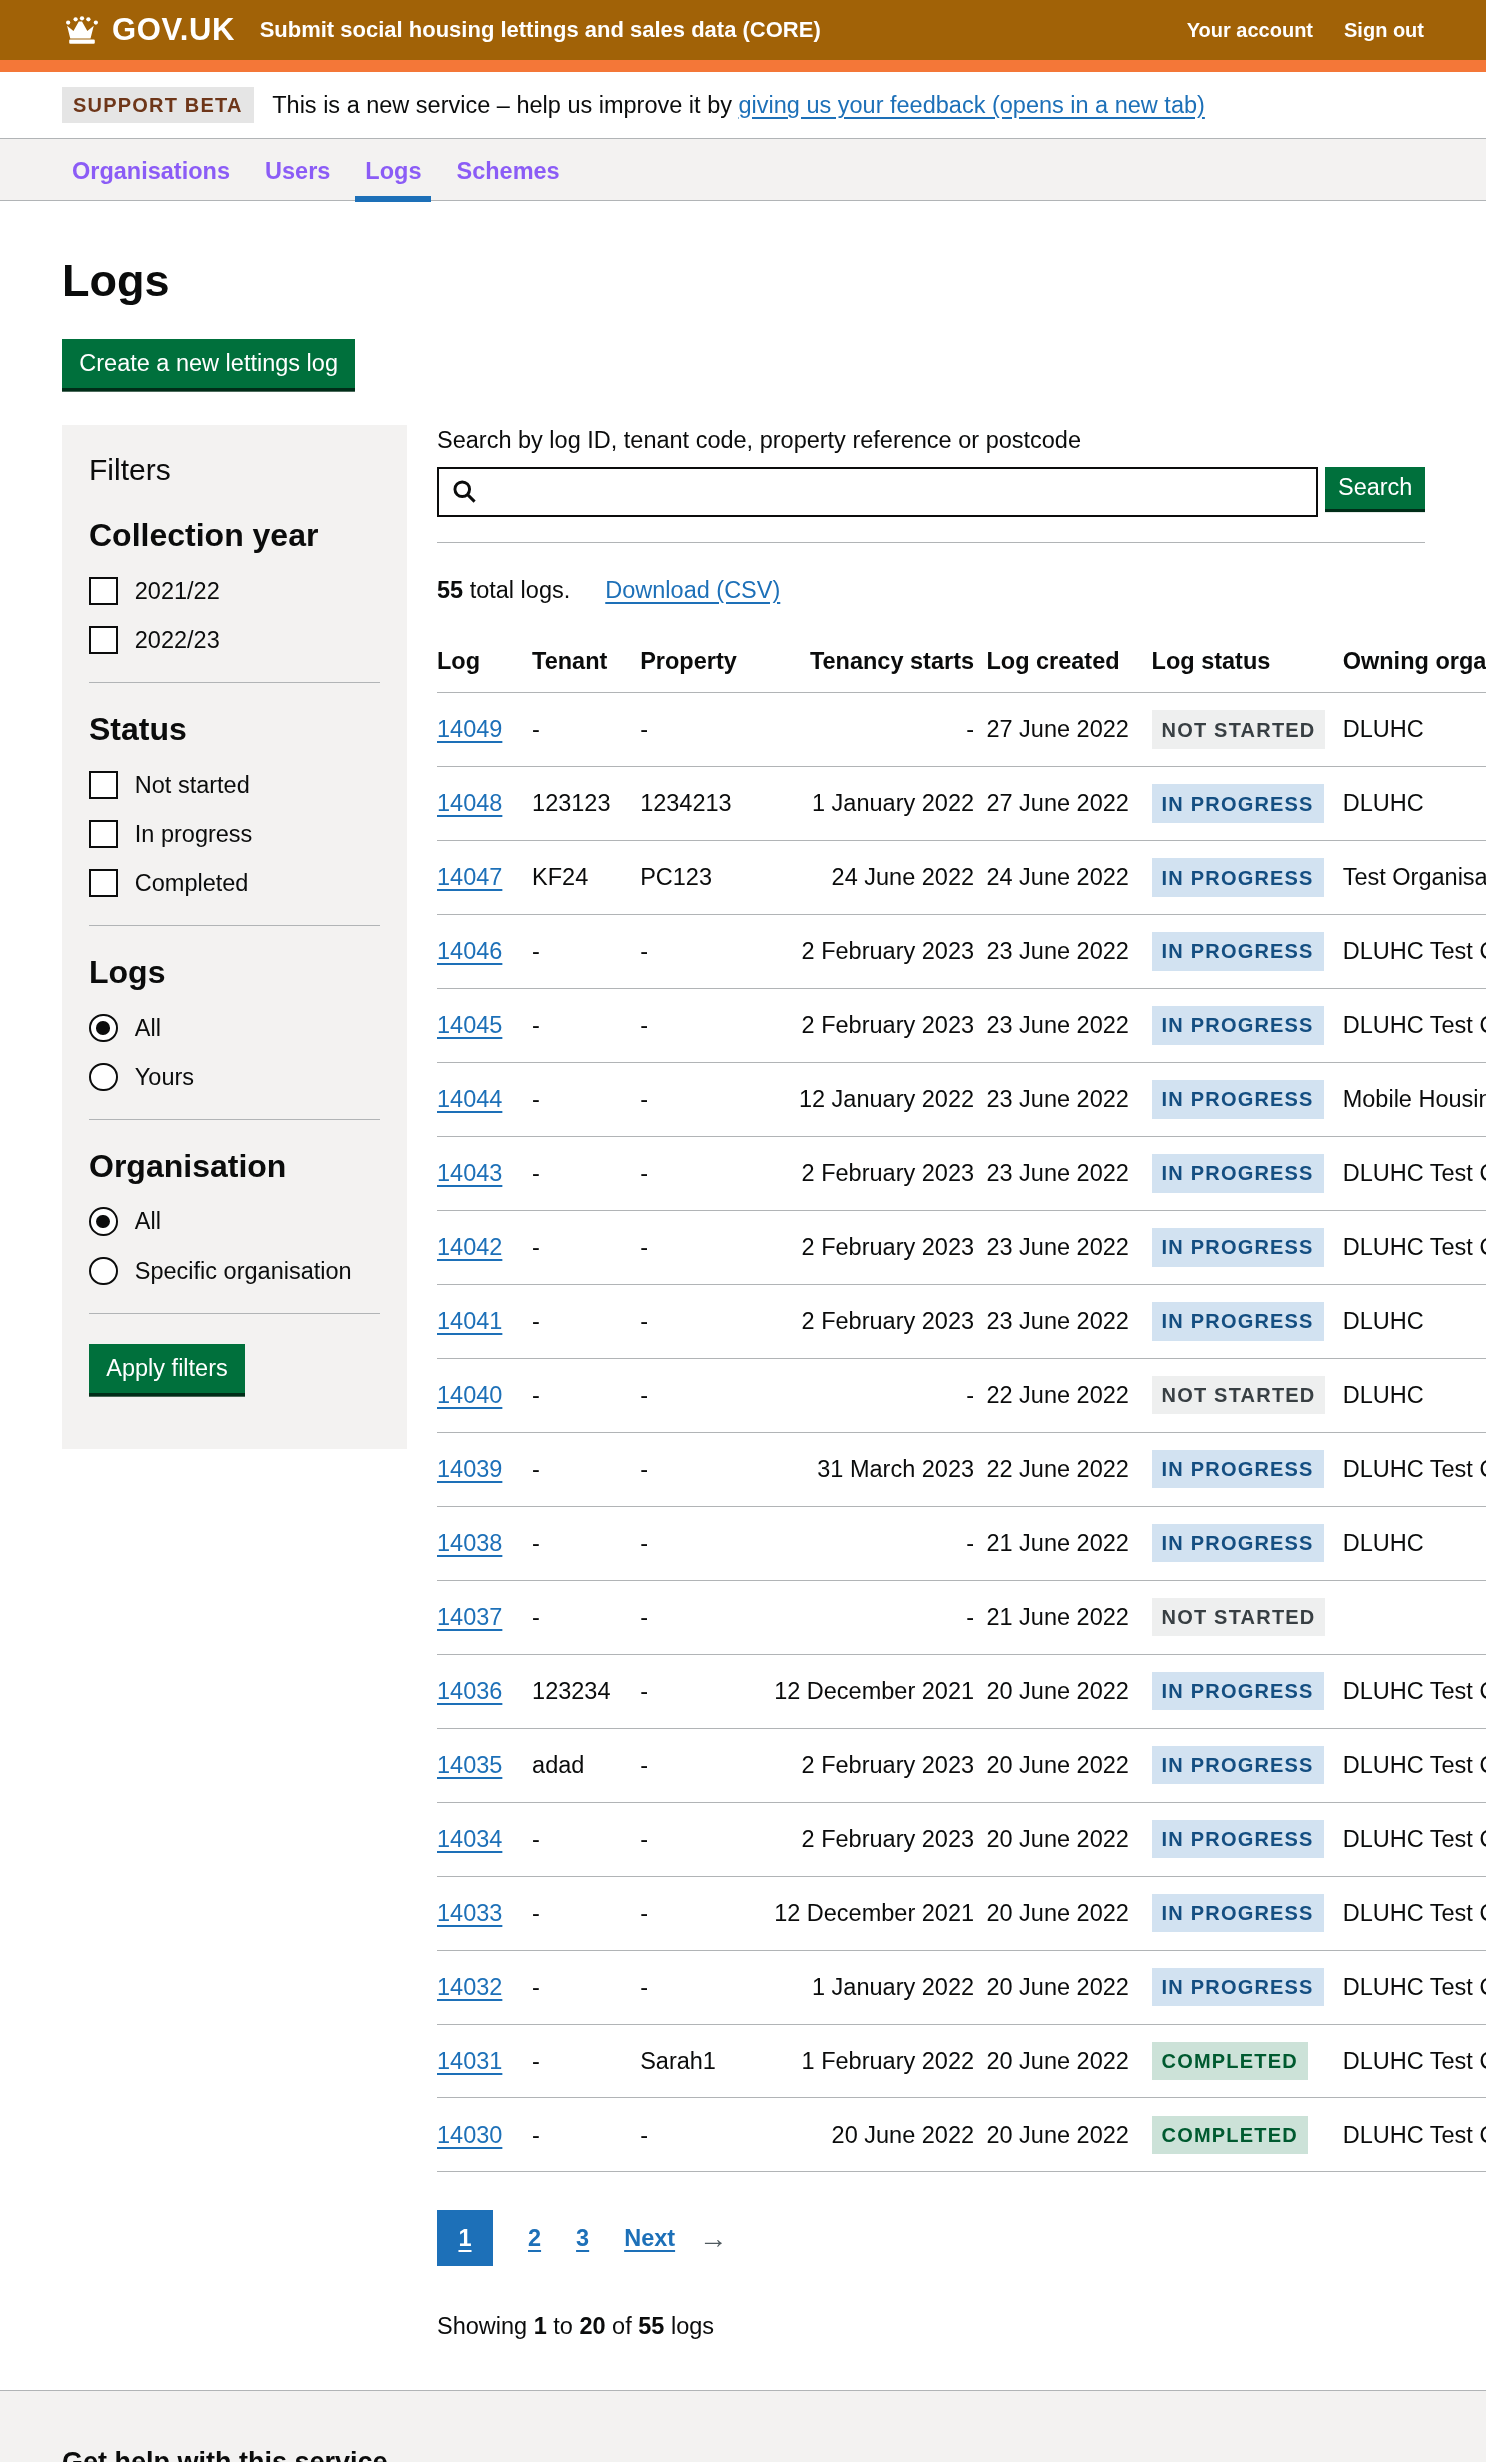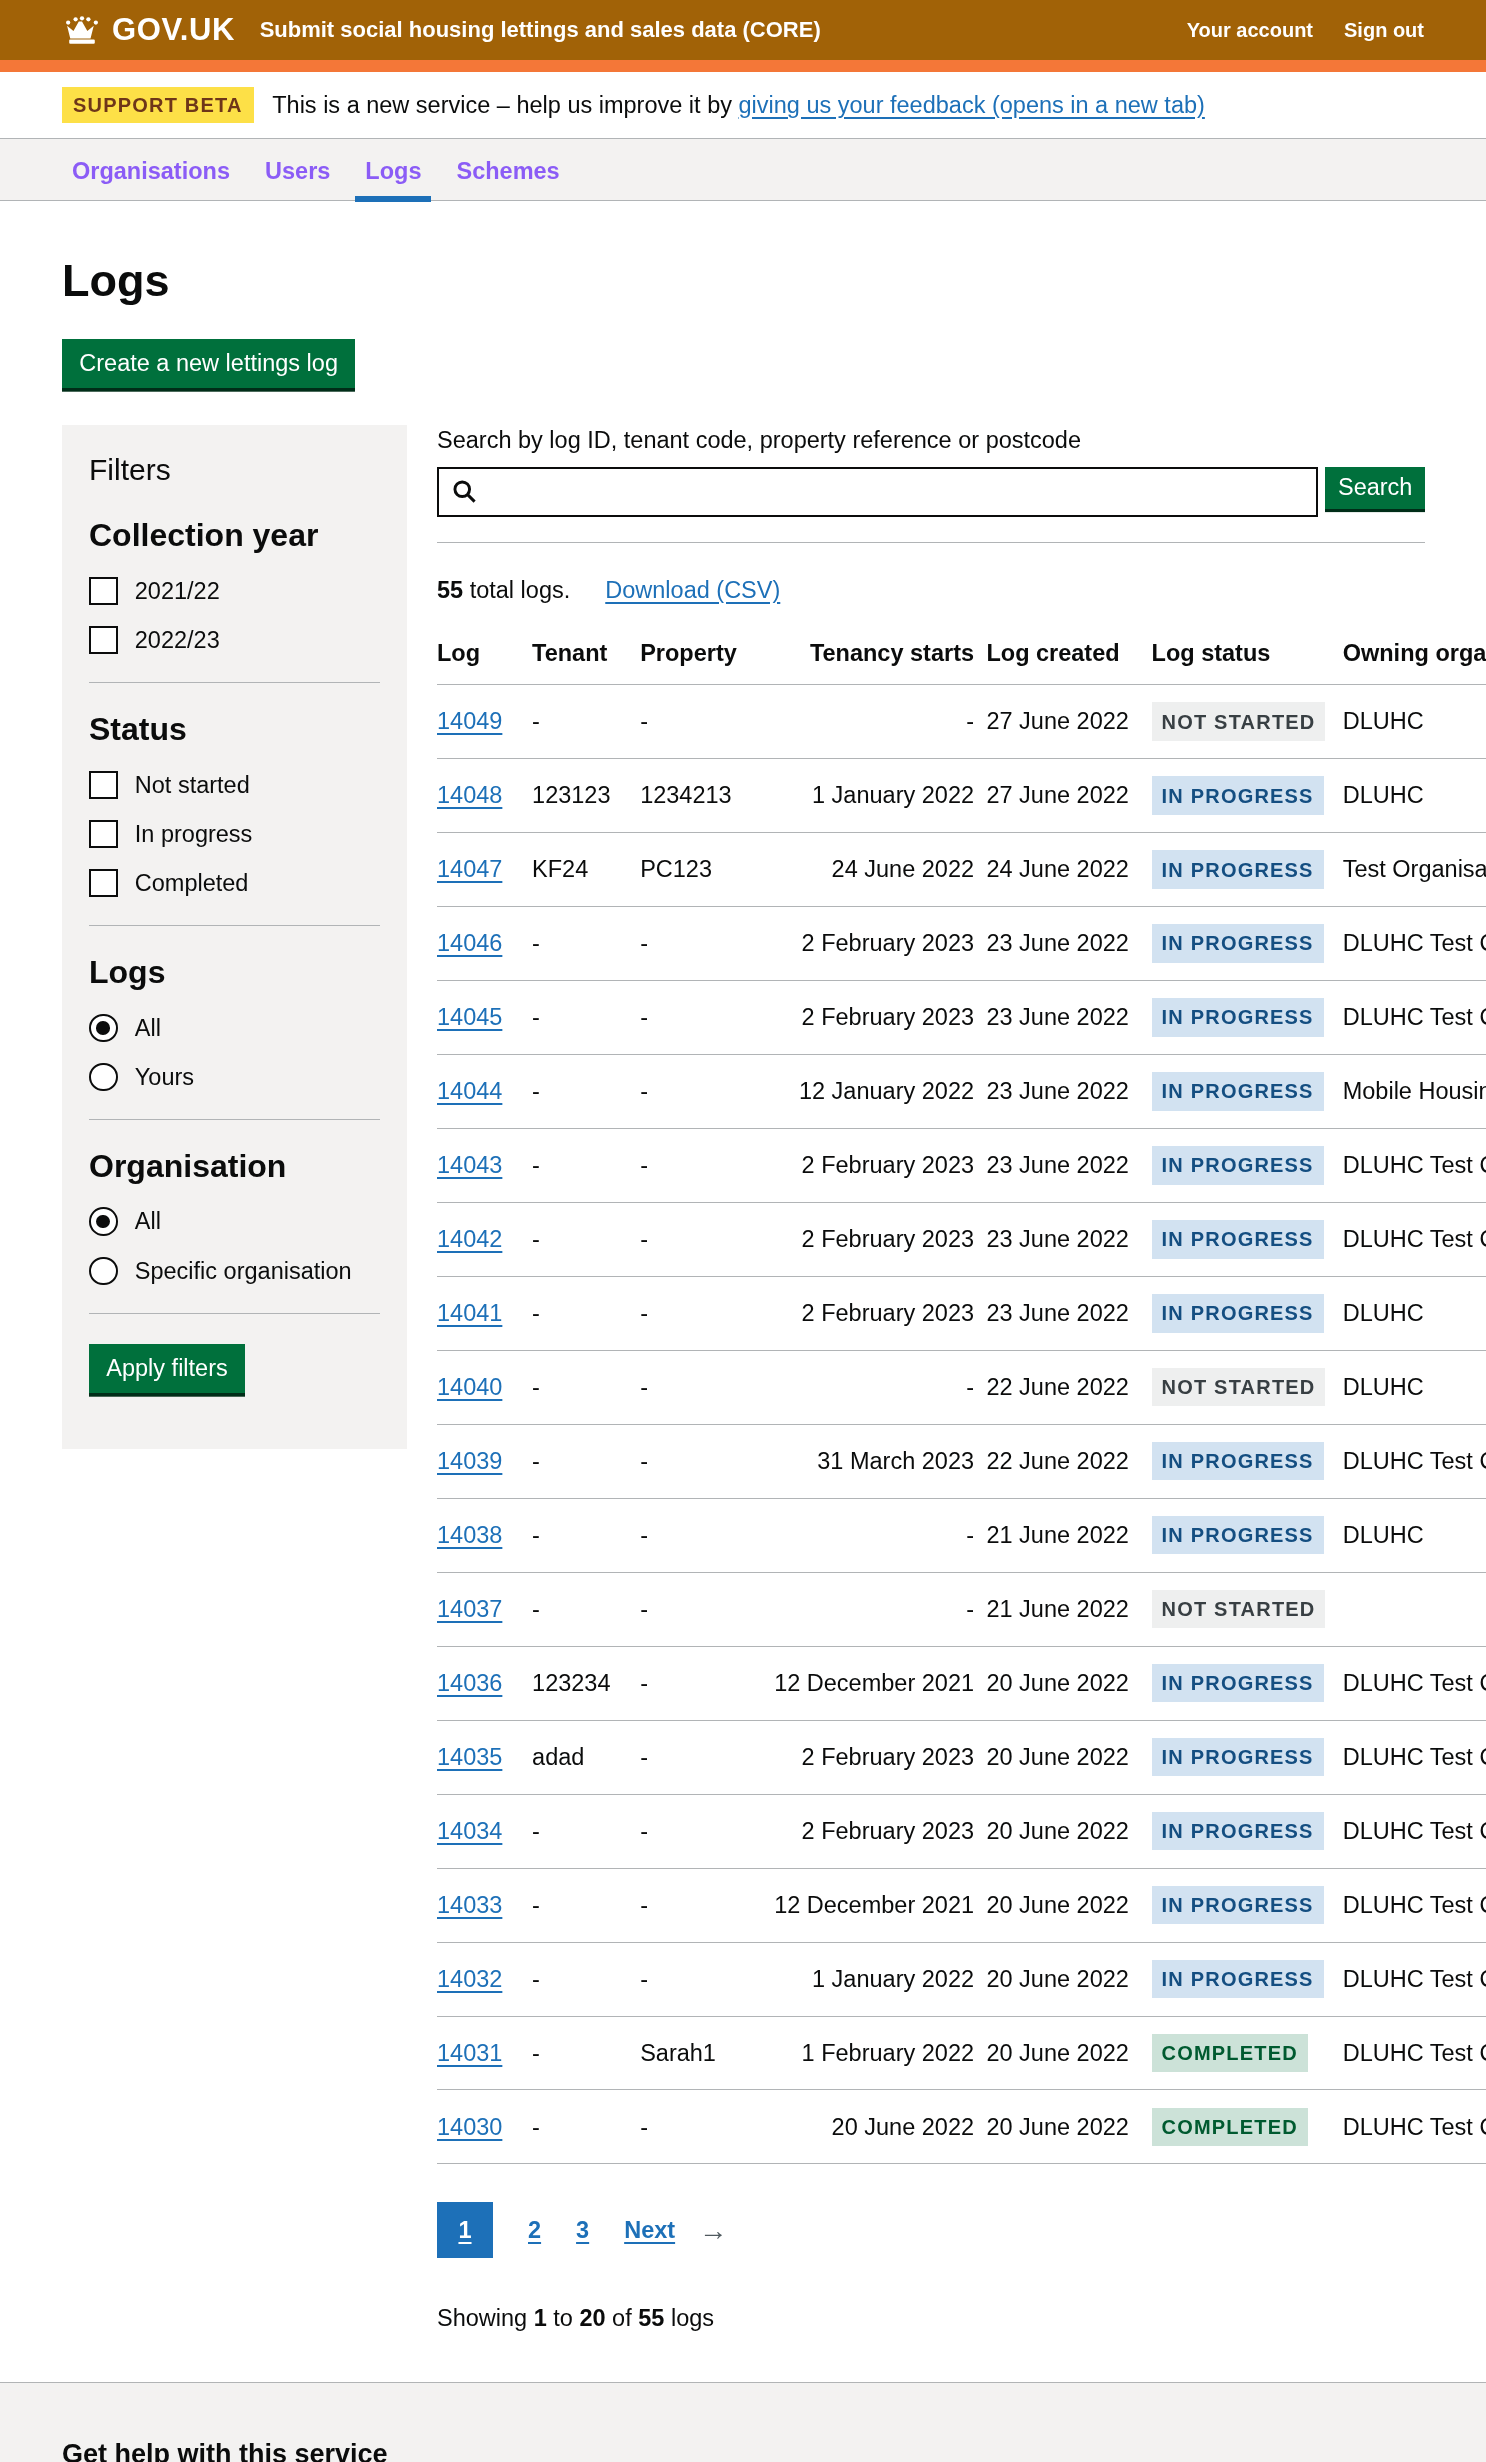--- a/index.html
+++ b/index.html
@@ -10,21 +10,21 @@
   
   .govuk-header { background:#a16207; border-bottom:12.4px solid #f47738; height:72px; display:flex; align-items:center; padding:0 62px; }
   .header-left { display:flex; align-items:center; gap:13.6px; flex:1; }
   .logotype { color:#fff; font-weight:700; font-size:31px; letter-spacing:0.6px; display:flex; align-items:center; gap:10px; text-decoration:none; }
   .service-name { color:#fff; font-weight:700; font-size:22px; text-decoration:none; margin-left:11px; }
   .header-links { display:flex; gap:31px; }
   .header-links a { color:#fff; font-size:20px; font-weight:700; text-decoration:none; }
 
   
   .phase-banner { background:#fff; padding:15px 62px; border-bottom:1.2px solid #b1b4b6; display:flex; align-items:center; gap:18.6px; }
-  .phase-tag { background:#fde047; color:#6e3619; font-weight:700; font-size:20px; letter-spacing:1.2px; padding:5px 11px; text-transform:uppercase; }
+  .phase-tag { background:#e5e5e5; color:#6e3619; font-weight:700; font-size:20px; letter-spacing:1.2px; padding:5px 11px; text-transform:uppercase; }
   .phase-text { font-size:23.5px; }
   .phase-text a { color:#1d70b8; }
 
   
   .subnav { background:#f3f2f1; border-bottom:1.9px solid #b1b4b6; padding:0 62px; display:flex; gap:15px; }
   .subnav a { display:inline-block; color:#8b5cf6; font-weight:700; font-size:23.5px; text-decoration:none; padding:17.3px 10px 13.6px 10px; position:relative; }
   .subnav a.active::after { content:""; position:absolute; left:0; right:0; bottom:-1.9px; height:6.2px; background:#1d70b8; }
 
   
   .page { padding:0 0 0 62px; }
@@ -52,21 +52,21 @@
   .search-box { position:relative; flex:1; }
   .search-input { width:881px; height:50px; border:2.5px solid #0b0c0c; font-size:23.5px; padding:0 12.4px 0 53px; font-family:inherit; background:#fff; }
   .search-icon { position:absolute; left:13.6px; top:11px; }
   .search-btn { margin-left:7.4px; width:100px; height:42px; font-size:23.5px; box-shadow:0 3.1px 0 #002d18; padding:0; }
   .results-divider { width:988px; border:none; border-top:1.2px solid #b1b4b6; margin-top:25px; }
   .total-row { margin-top:32px; font-size:23.5px; display:flex; gap:35px; align-items:baseline; }
   .total-row b { font-weight:700; }
   .total-row a { color:#1d70b8; }
 
   
-  .table-wrap { width:1050px; overflow:hidden; margin-top:32px; }
+  .table-wrap { width:1050px; overflow:hidden; margin-top:40px; }
   table.logs { border-collapse:collapse; table-layout:fixed; width:1177px; }
   th { text-align:left; font-weight:700; font-size:23.5px; padding:0 12.4px 16px 0; border-bottom:1.2px solid #b1b4b6; white-space:nowrap; overflow:hidden; }
   td { font-size:23.5px; padding:17.3px 12.4px 17.3px 0; border-bottom:1.2px solid #b1b4b6; vertical-align:middle; white-space:nowrap; overflow:hidden; }
   .c-log{width:95px;} .c-tenant{width:108px;} .c-prop{width:126px;} .c-ten{width:220px;text-align:right;} .c-created{width:165px;} .c-status{width:191px;} .c-owning{width:271px;}
   td a { color:#1d70b8; }
   .tag { display:inline-block; font-size:20px; font-weight:700; letter-spacing:1.2px; padding:6.2px 10px; text-transform:uppercase; white-space:nowrap; }
   .tag-grey { background:#eeefef; color:#383f43; }
   .tag-blue { background:#d2e2f1; color:#144e81; }
   .tag-green { background:#cce2d8; color:#005a30; }
 

